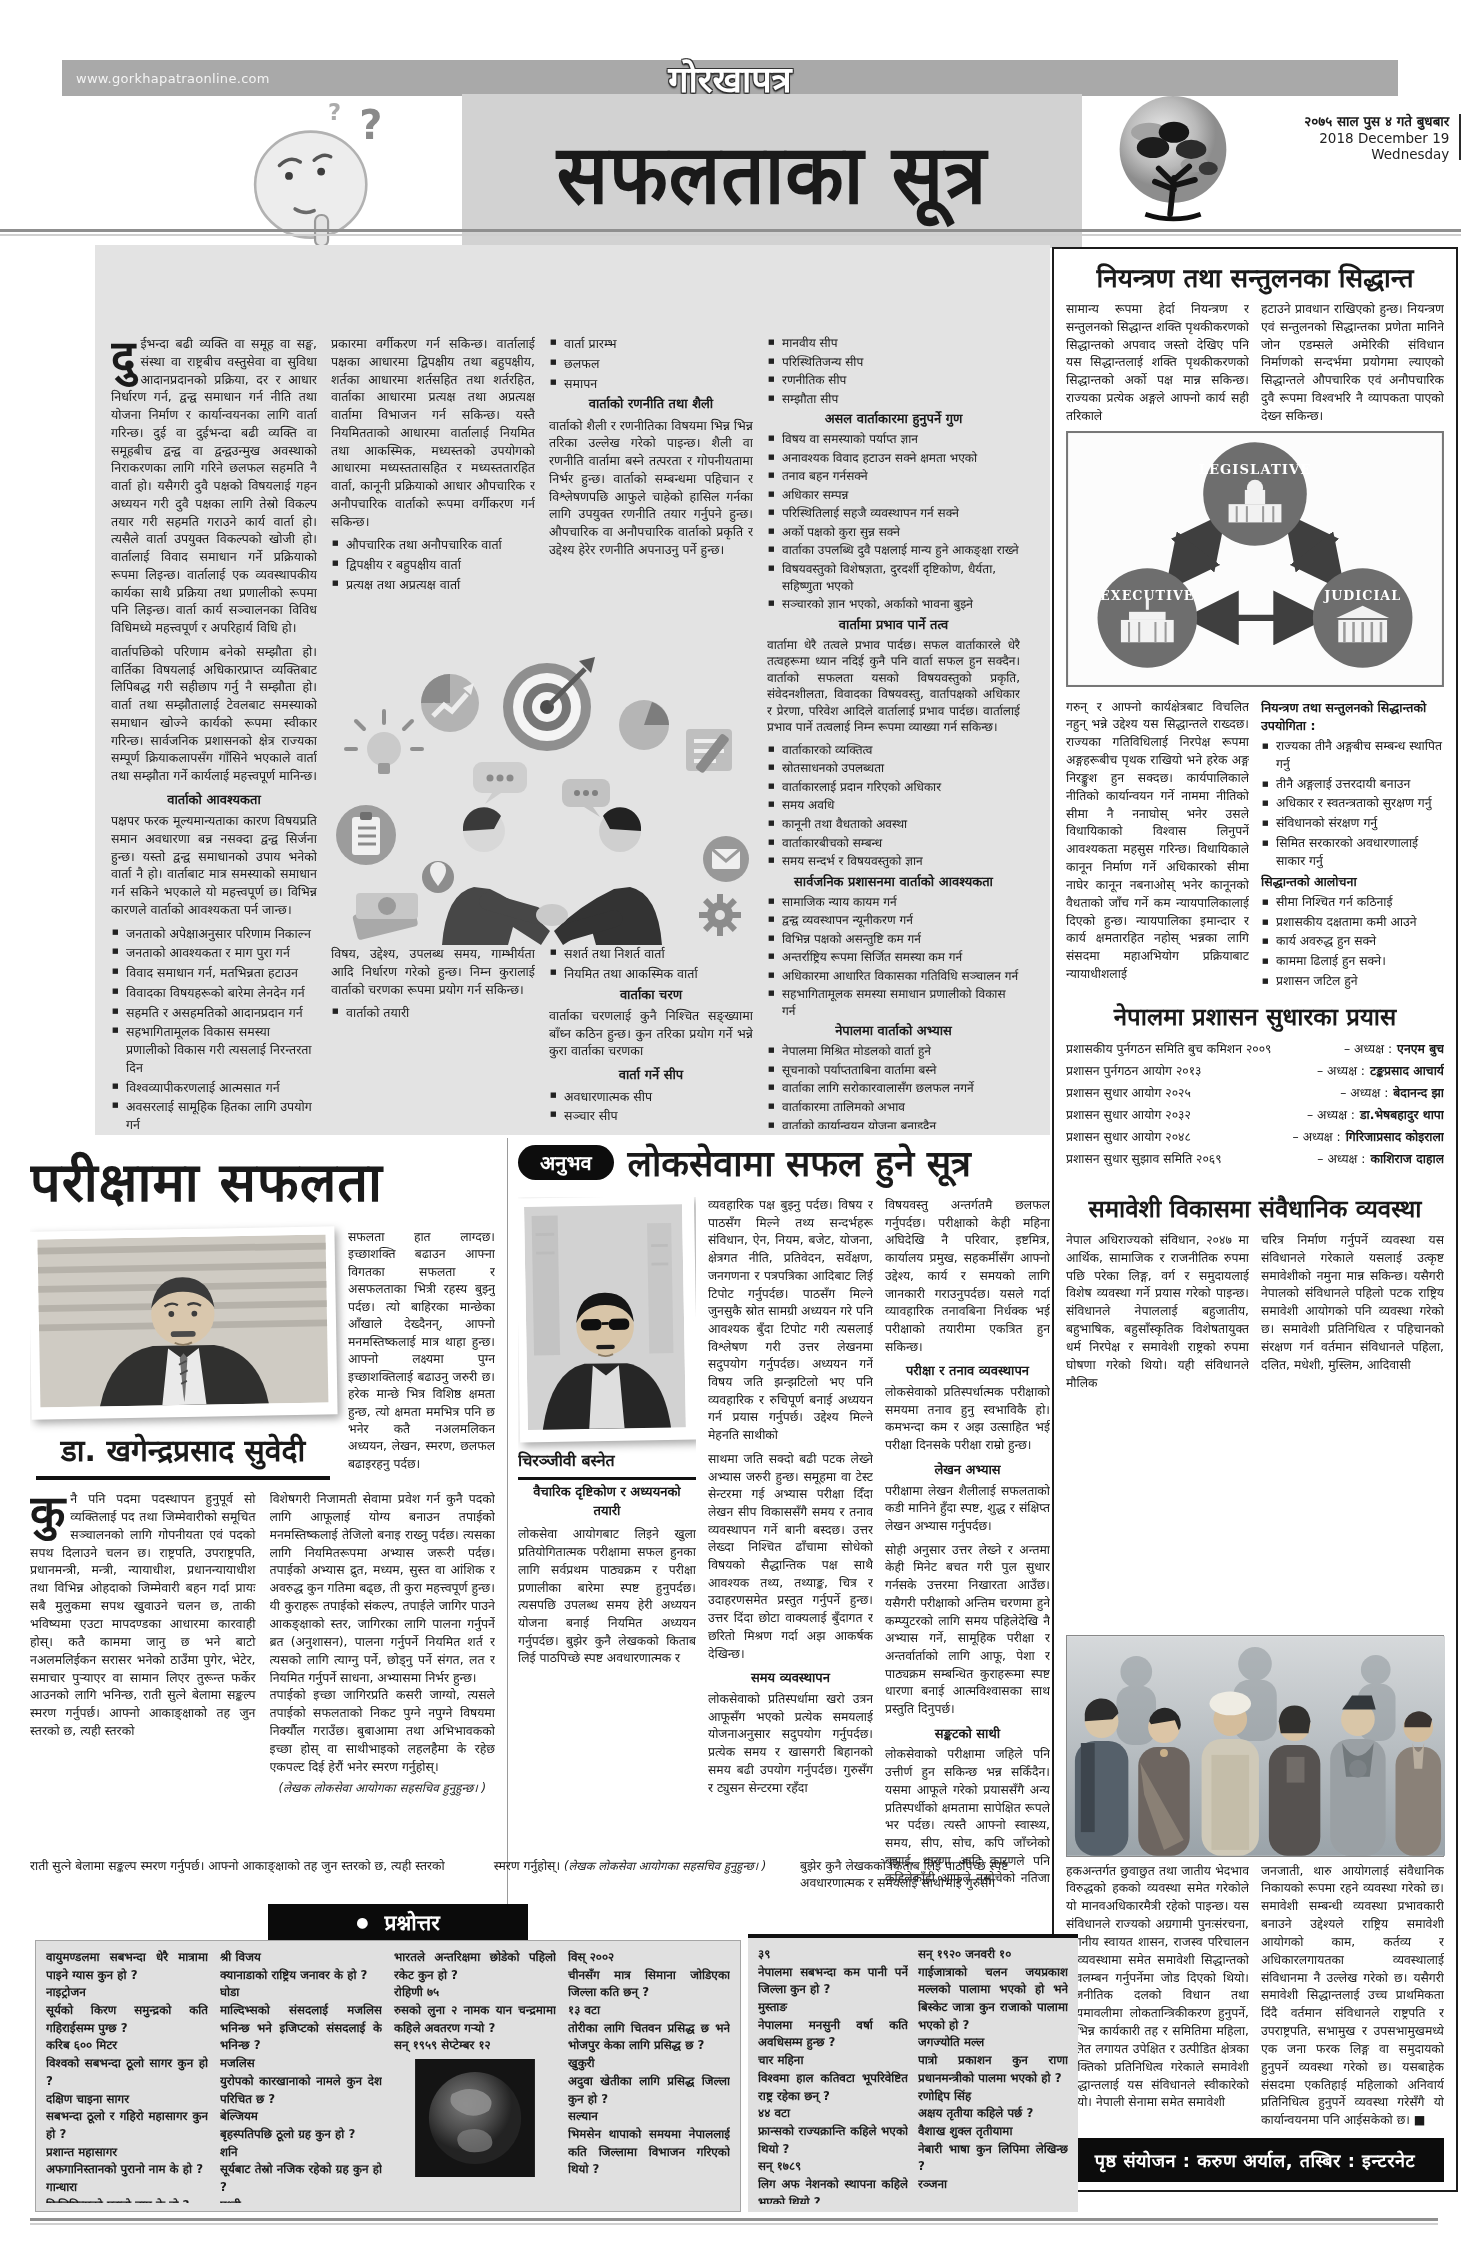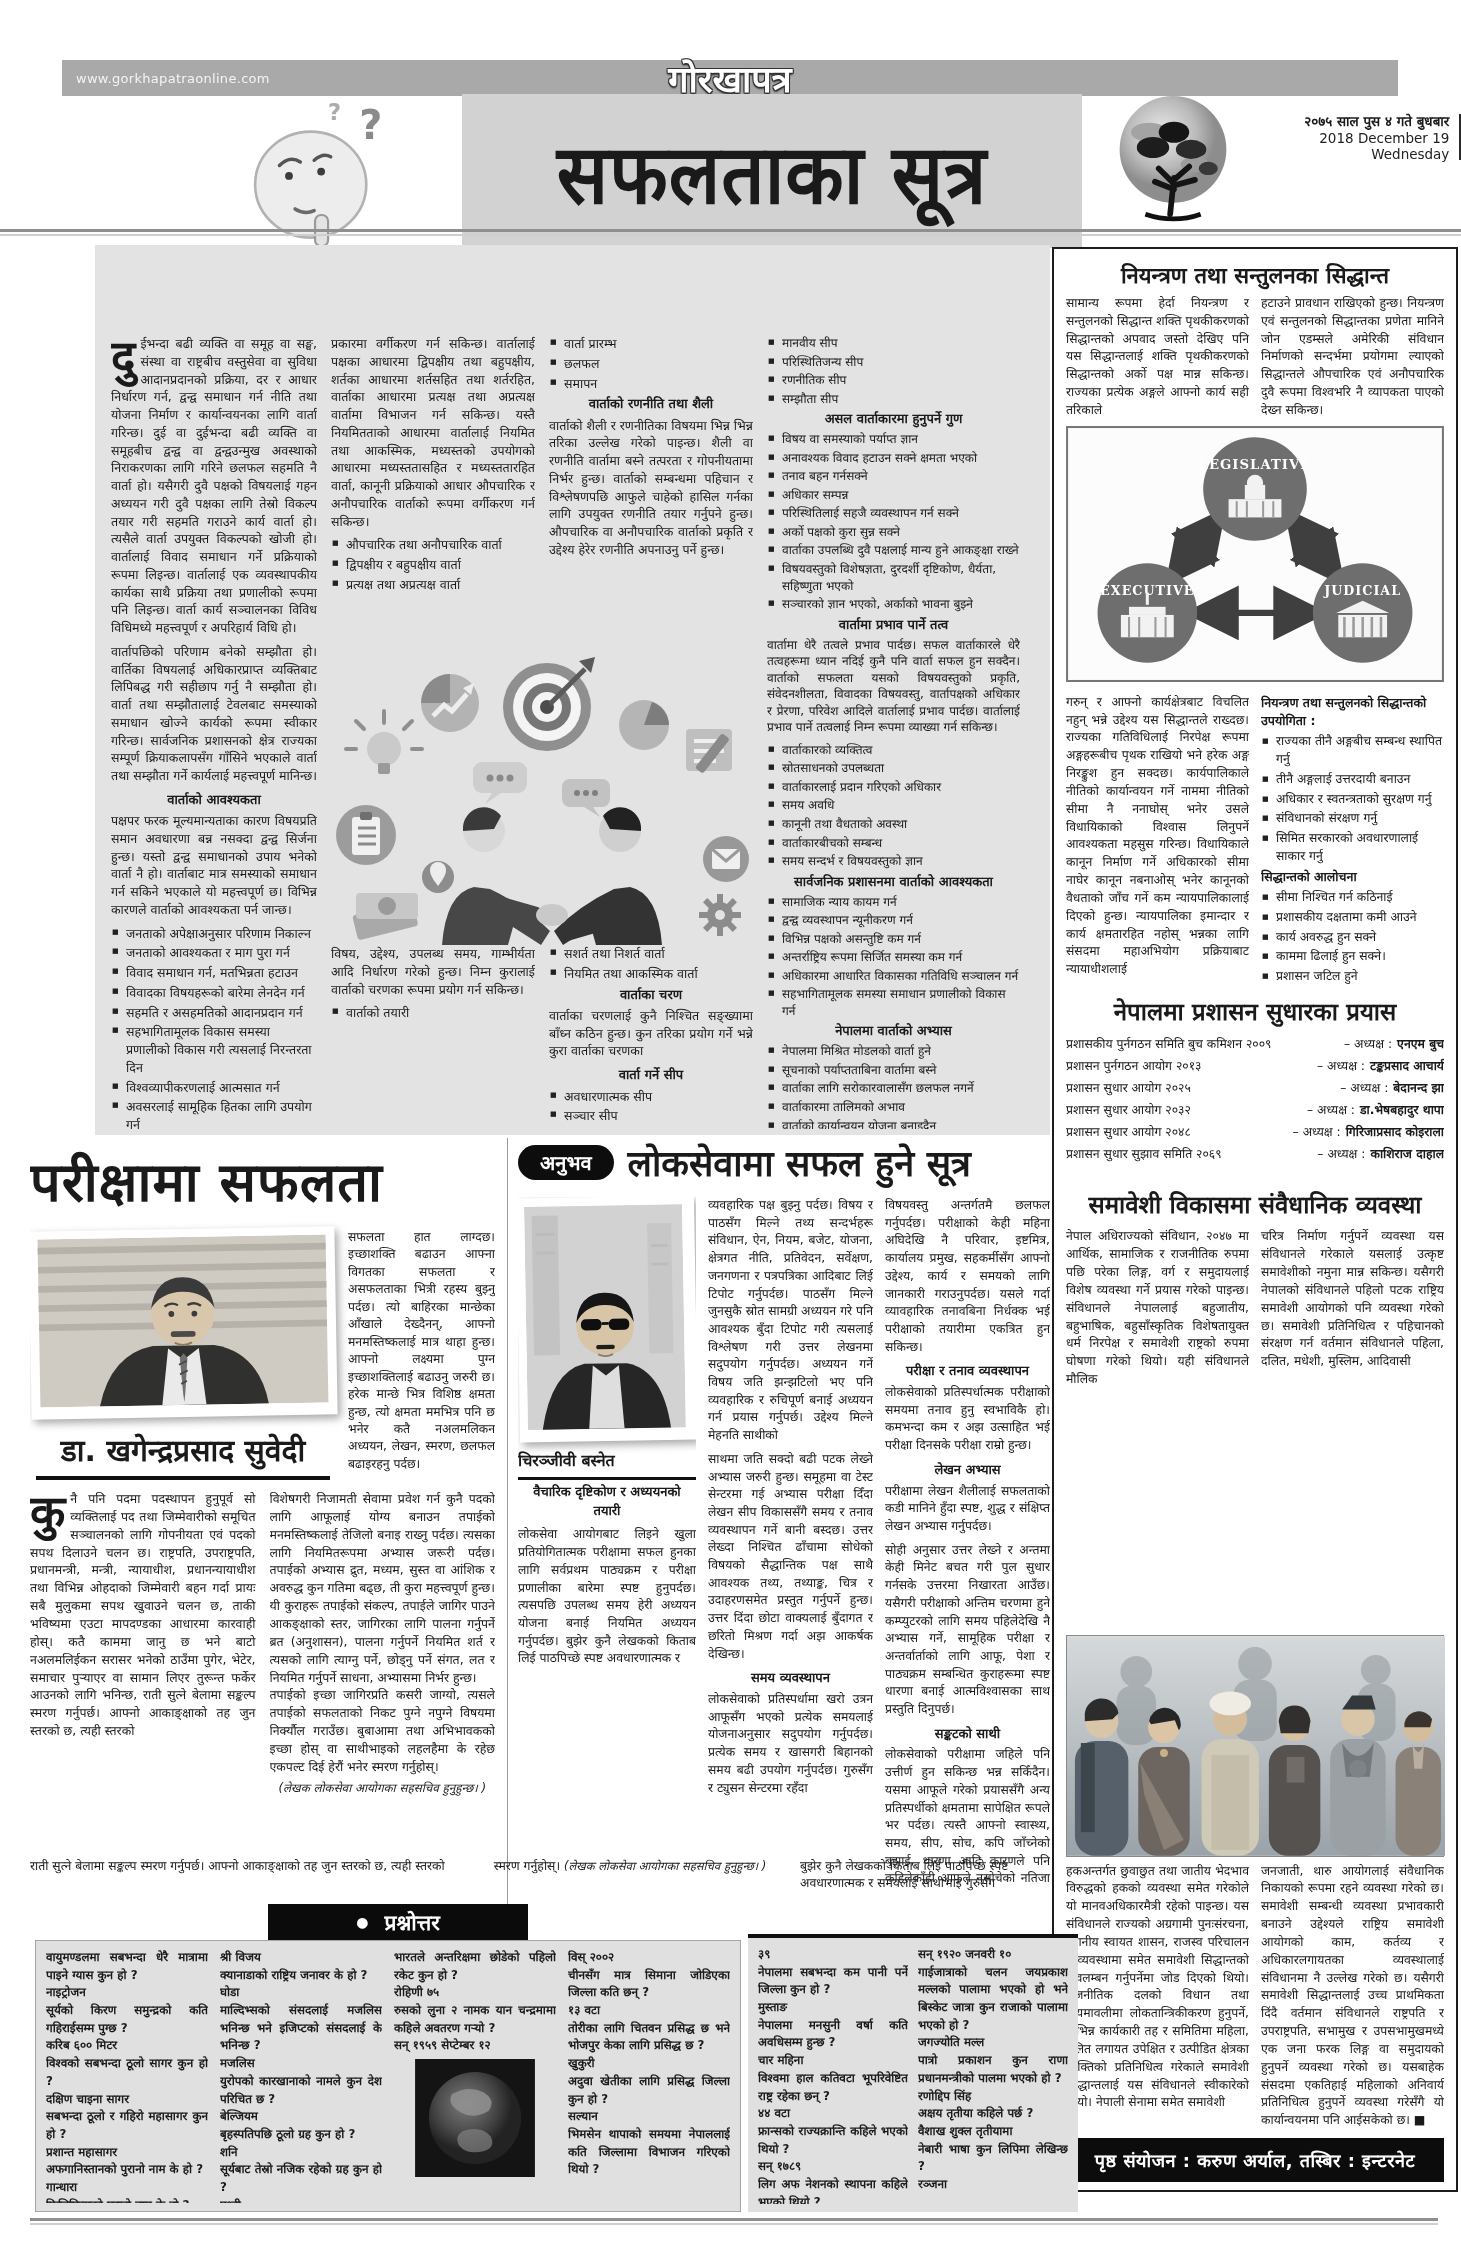--- a/index.html
+++ b/index.html
@@ -31,21 +31,21 @@
   .a-c1{grid-area:c1}.a-c2{grid-area:c2}.a-c3{grid-area:c3}.a-c4{grid-area:c4}.a-il{grid-area:il}.a-cb{grid-area:cb}.a-db{grid-area:db}
   .col{overflow:hidden;font-size:12.5px;line-height:1.42;text-align:justify}
   .col p{margin-bottom:6px}
   .colsm{font-size:12px;line-height:1.38}
   .sh{font-weight:800;text-align:center;font-size:13px;margin:3px 0;text-align:center}
   .bul{position:relative;padding-left:15px;margin-bottom:2px;text-align:left}
   .bul::before{content:"■";position:absolute;left:1px;top:3px;font-size:7px;color:#222}
   .dropcap{float:left;font-size:46px;line-height:.85;font-weight:900;padding:3px 5px 0 0}
   
   .rightcol{left:1052px;top:247px;width:406px;height:1945px;border:2px solid #1c1c1c;background:#fff;padding:8px 12px;display:flex;flex-direction:column;overflow:hidden}
-  .rc-h1{font-size:22px;font-weight:900;text-align:center;margin:2px 0 6px}
+  .rc-h1{font-size:26px;font-weight:900;text-align:center;margin:2px 0 6px}
   .rc-h2{font-size:24px;font-weight:900;text-align:center;margin:8px 0 6px}
   .twocol{display:flex;gap:12px}
   .twocol>div{flex:1;font-size:12.3px;line-height:1.45;text-align:justify;overflow:hidden}
   .pt{height:128px}
   .cont{height:292px;margin-top:8px}
   .lead{font-weight:800;text-align:left;font-size:12.5px;margin-bottom:3px}
   .adm{height:148px;overflow:hidden}
   .adm-row{display:flex;font-size:12.3px;line-height:1.8;gap:5px;white-space:nowrap}
   .adm-row .ab{flex:1;overflow:hidden}
   .adm-row b{font-weight:800}

